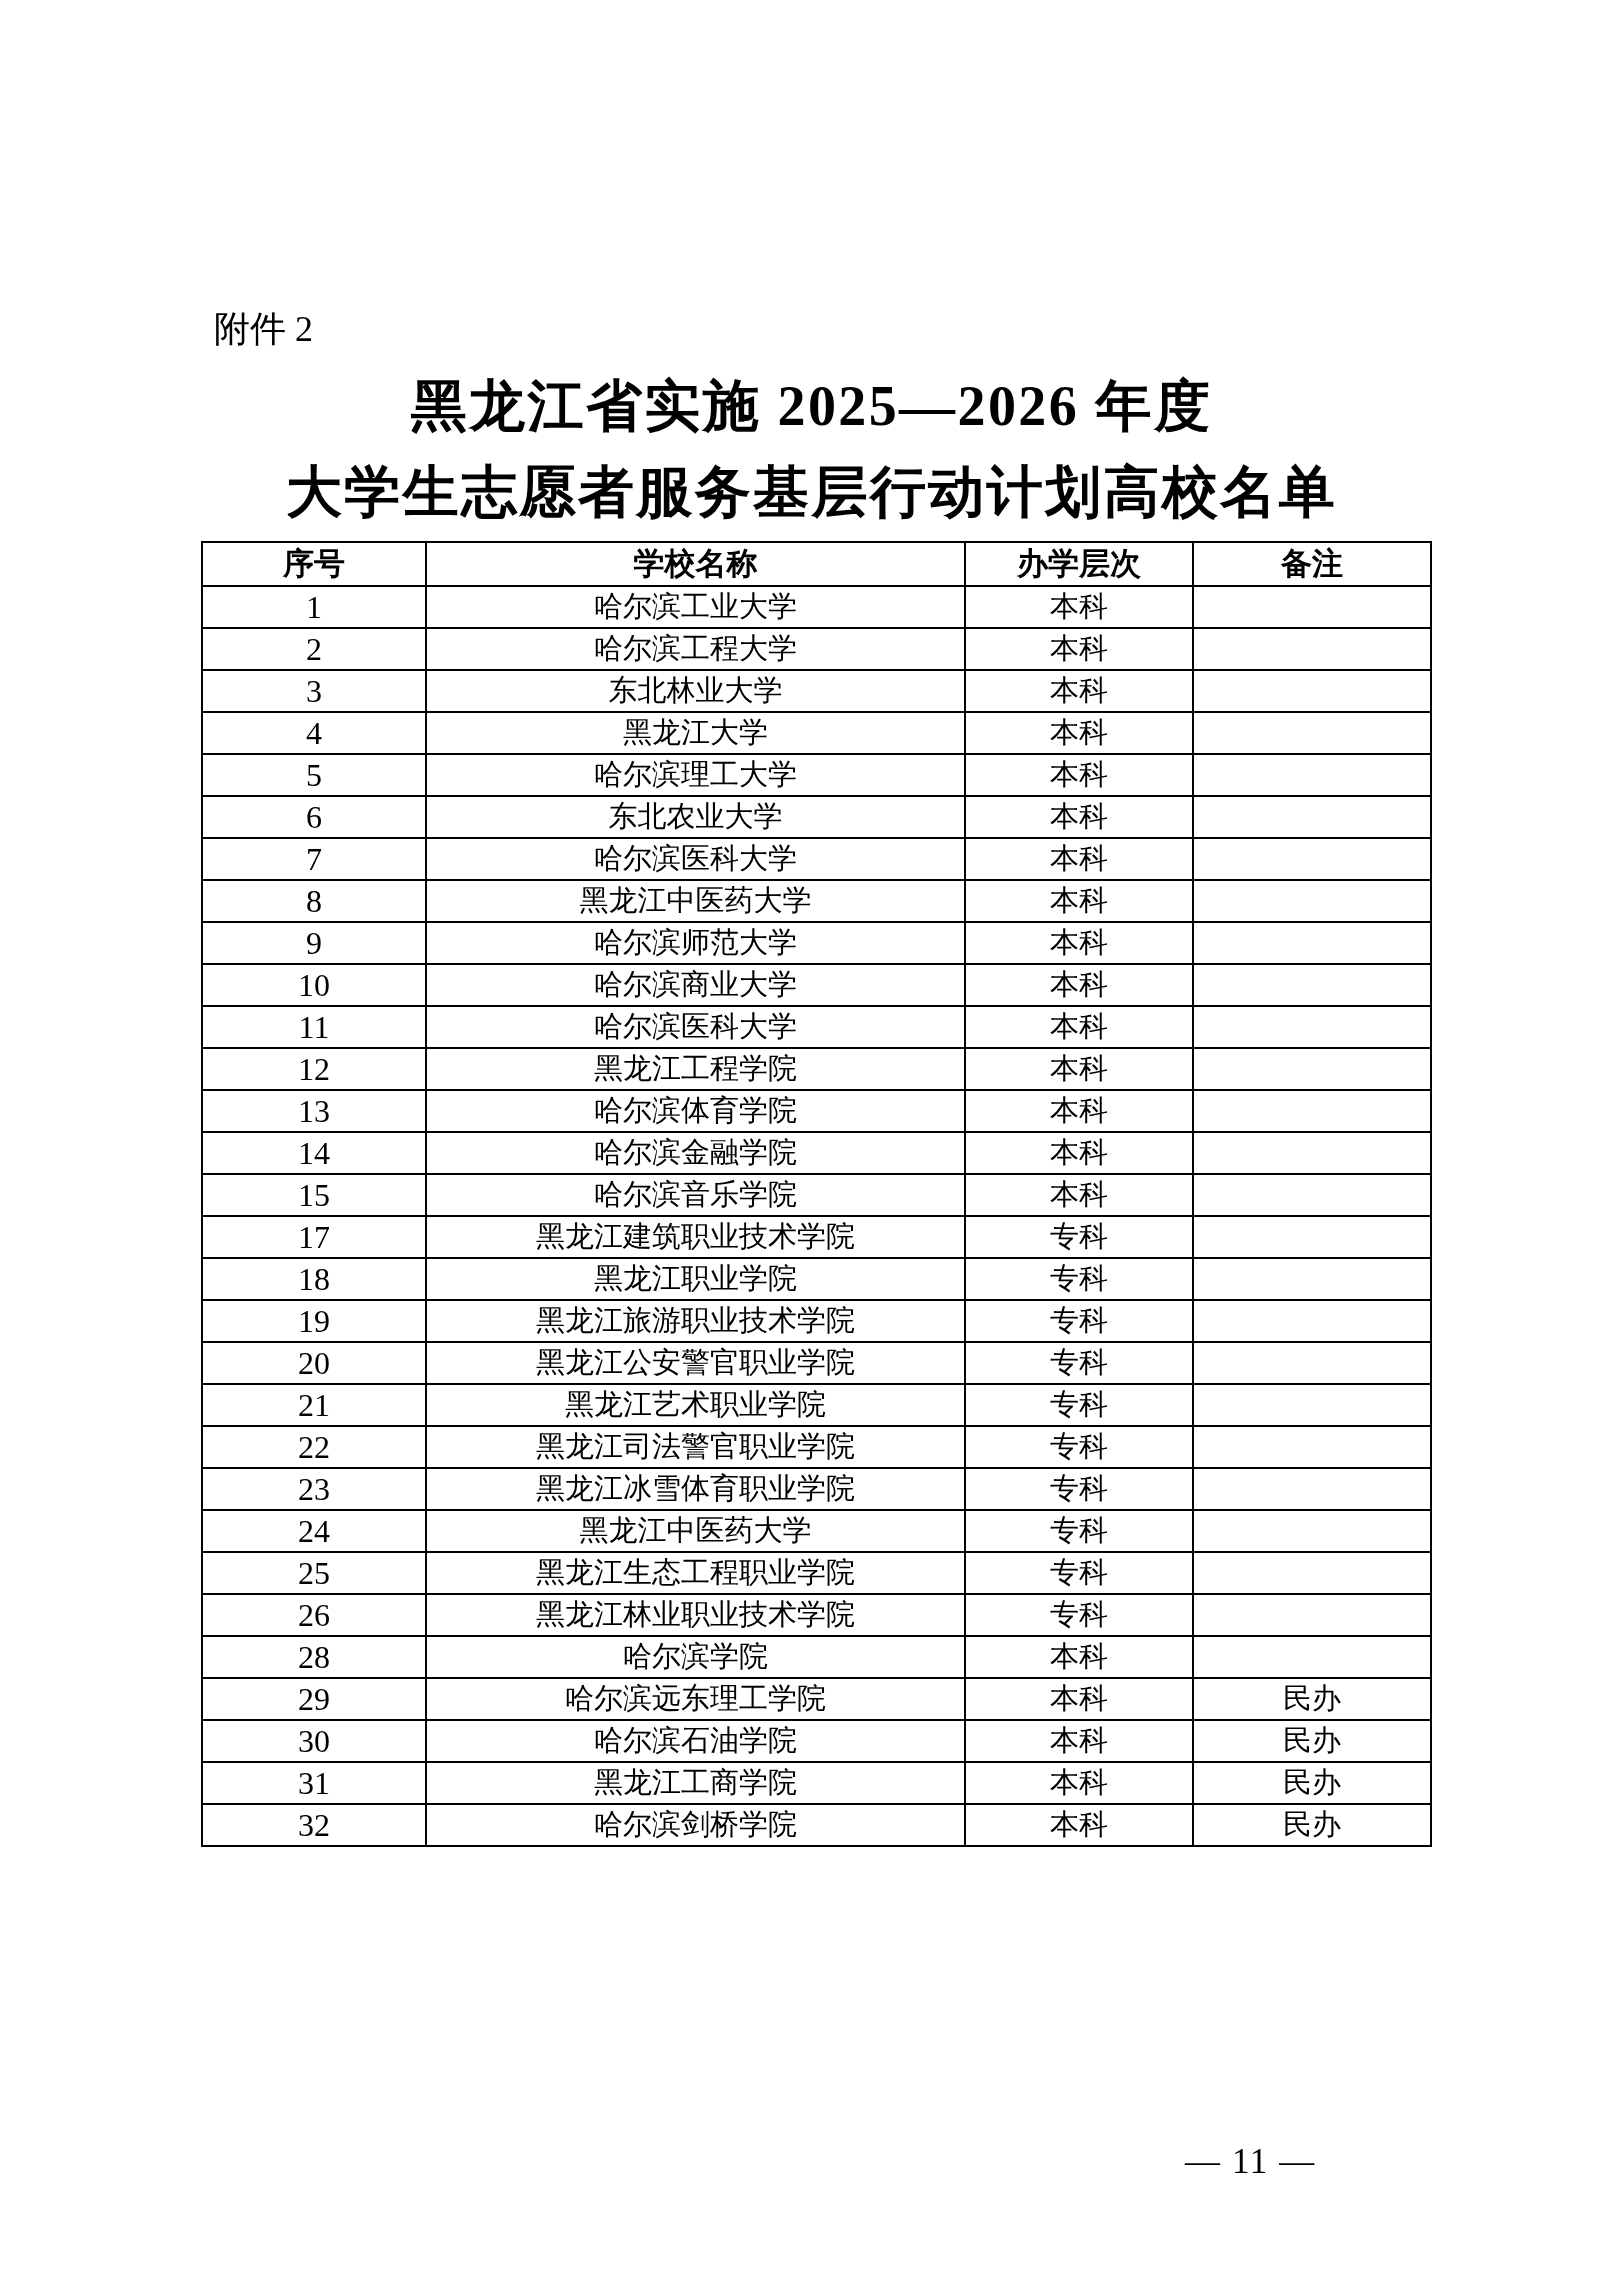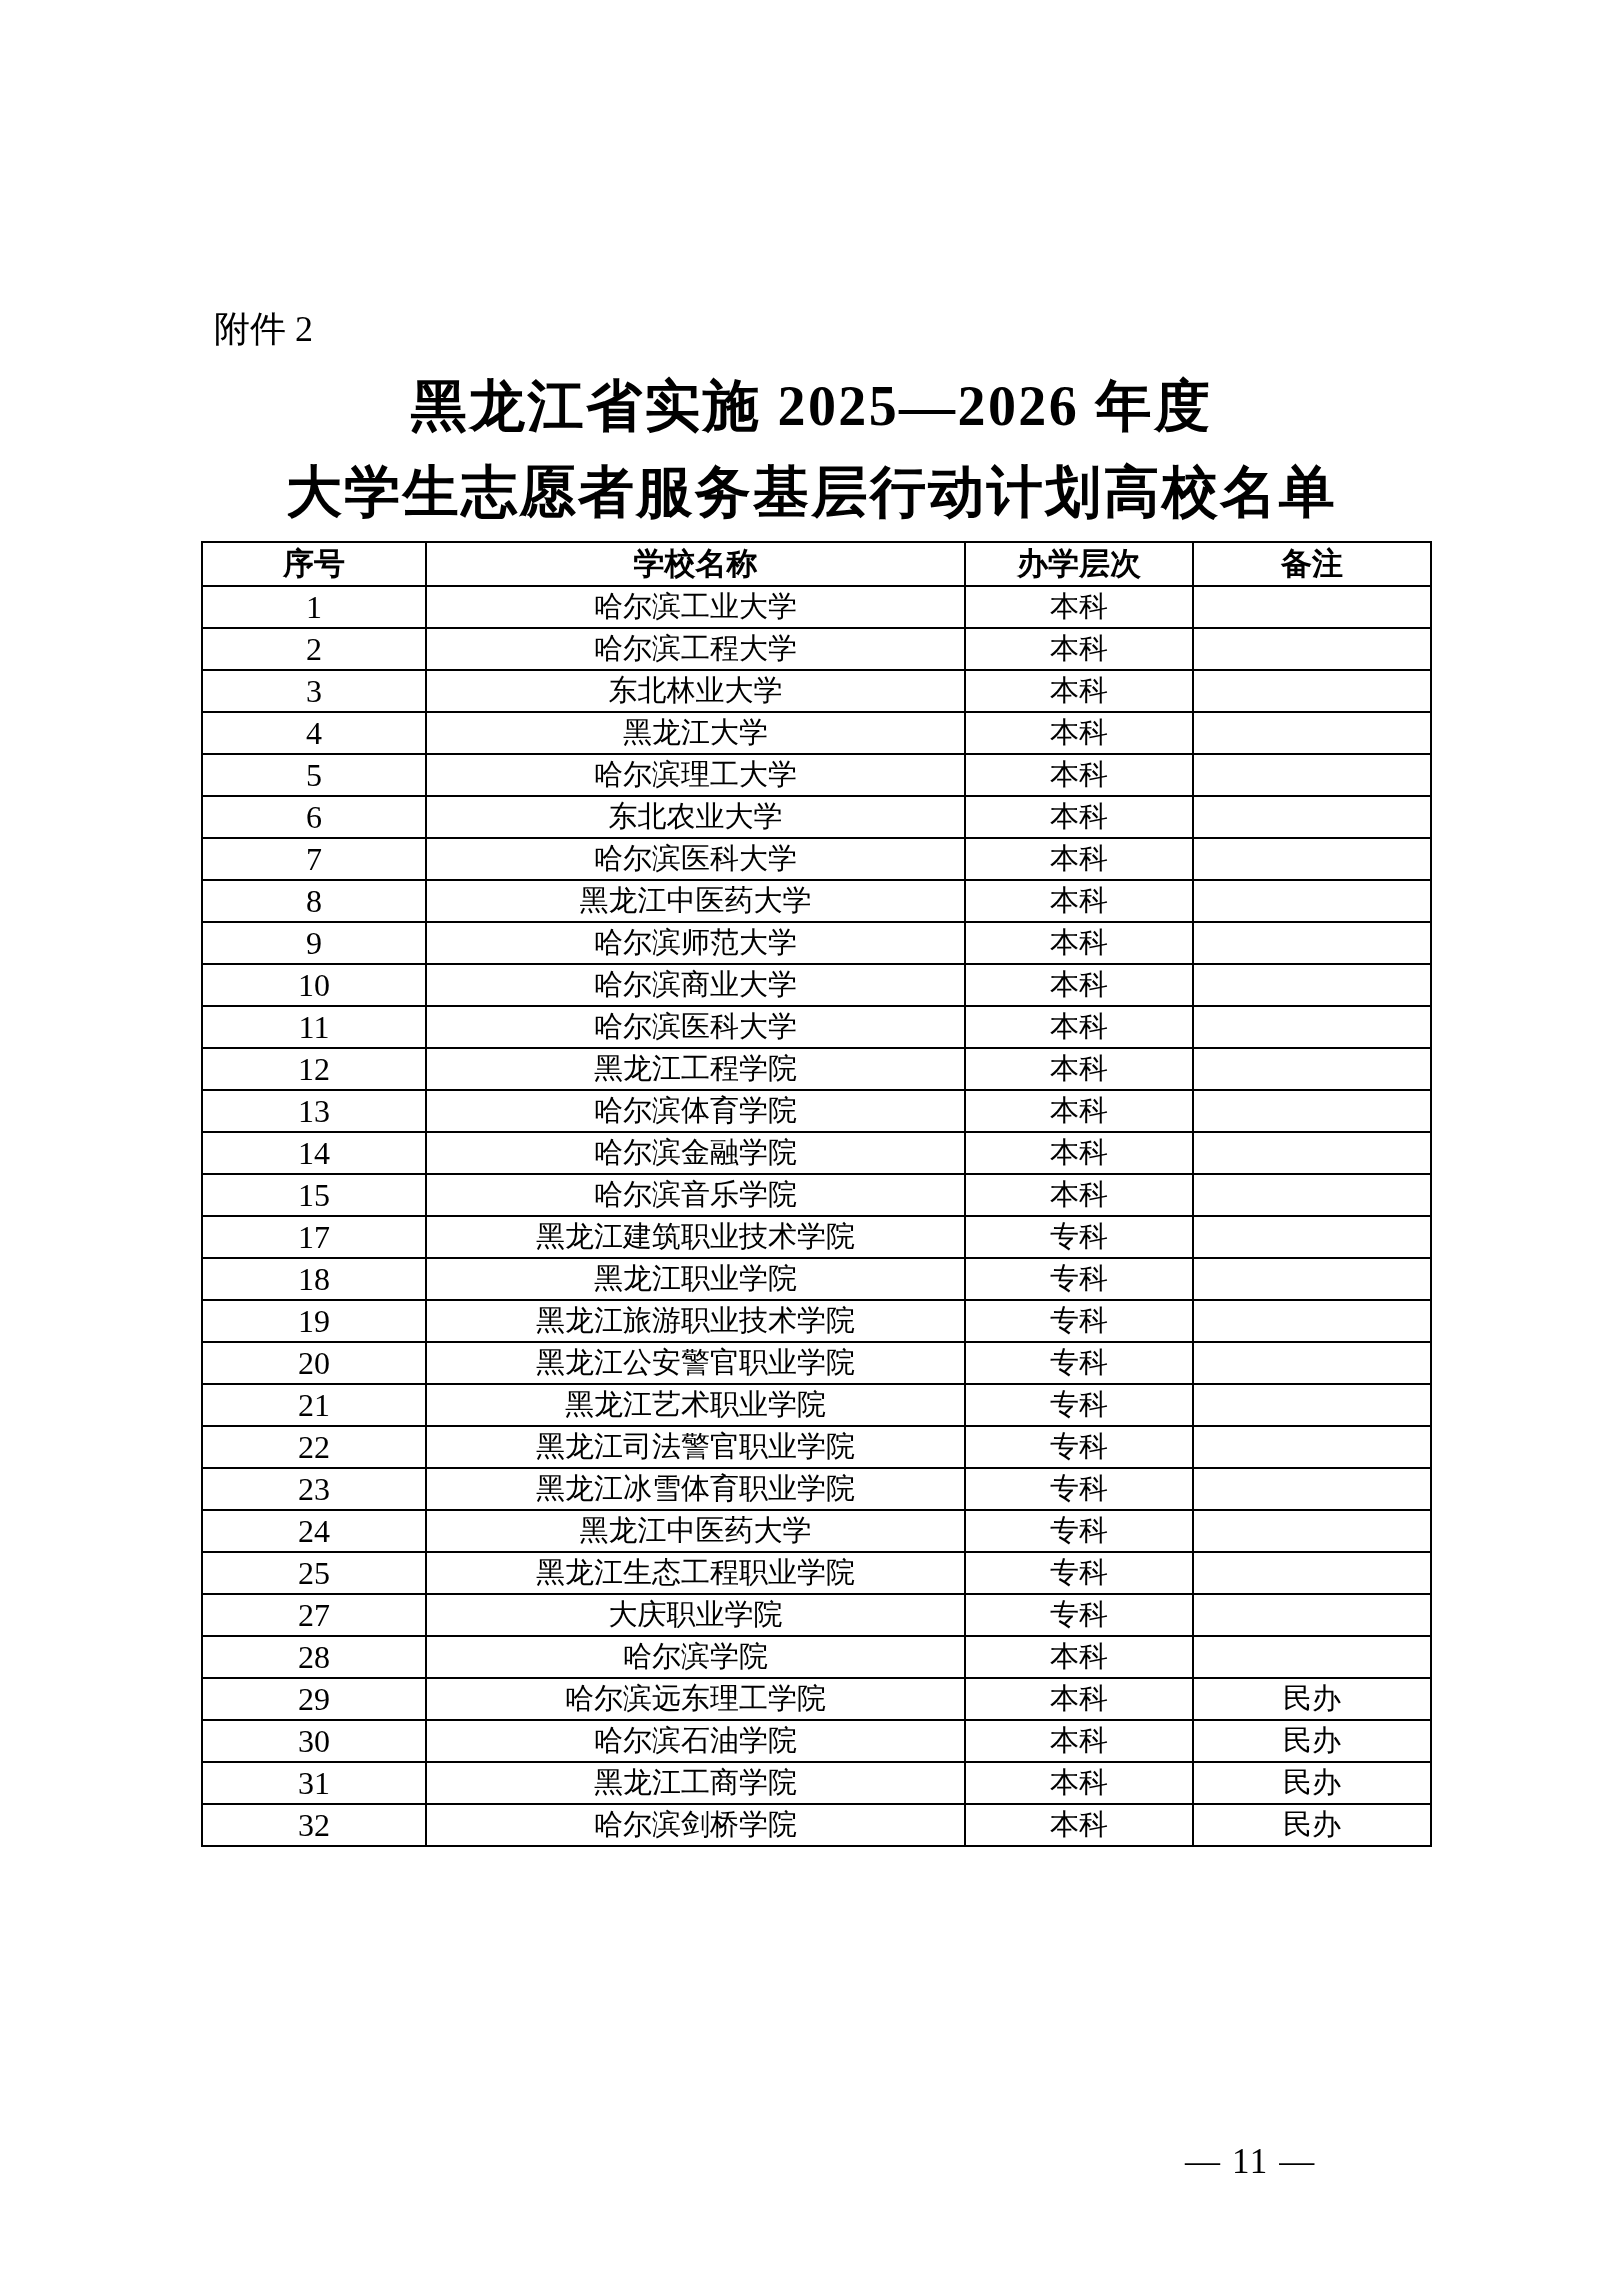--- a/index.html
+++ b/index.html
@@ -245,22 +245,22 @@
         <td class="col-level">专科</td>
         <td class="col-note"></td>
       </tr>
       <tr>
         <td class="col-seq">25</td>
         <td class="col-name">黑龙江生态工程职业学院</td>
         <td class="col-level">专科</td>
         <td class="col-note"></td>
       </tr>
       <tr>
-        <td class="col-seq">27</td>
-        <td class="col-name">大庆职业学院</td>
+        <td class="col-seq">26</td>
+        <td class="col-name">黑龙江林业职业技术学院</td>
         <td class="col-level">专科</td>
         <td class="col-note"></td>
       </tr>
       <tr>
         <td class="col-seq">28</td>
         <td class="col-name">哈尔滨学院</td>
         <td class="col-level">本科</td>
         <td class="col-note"></td>
       </tr>
       <tr>

